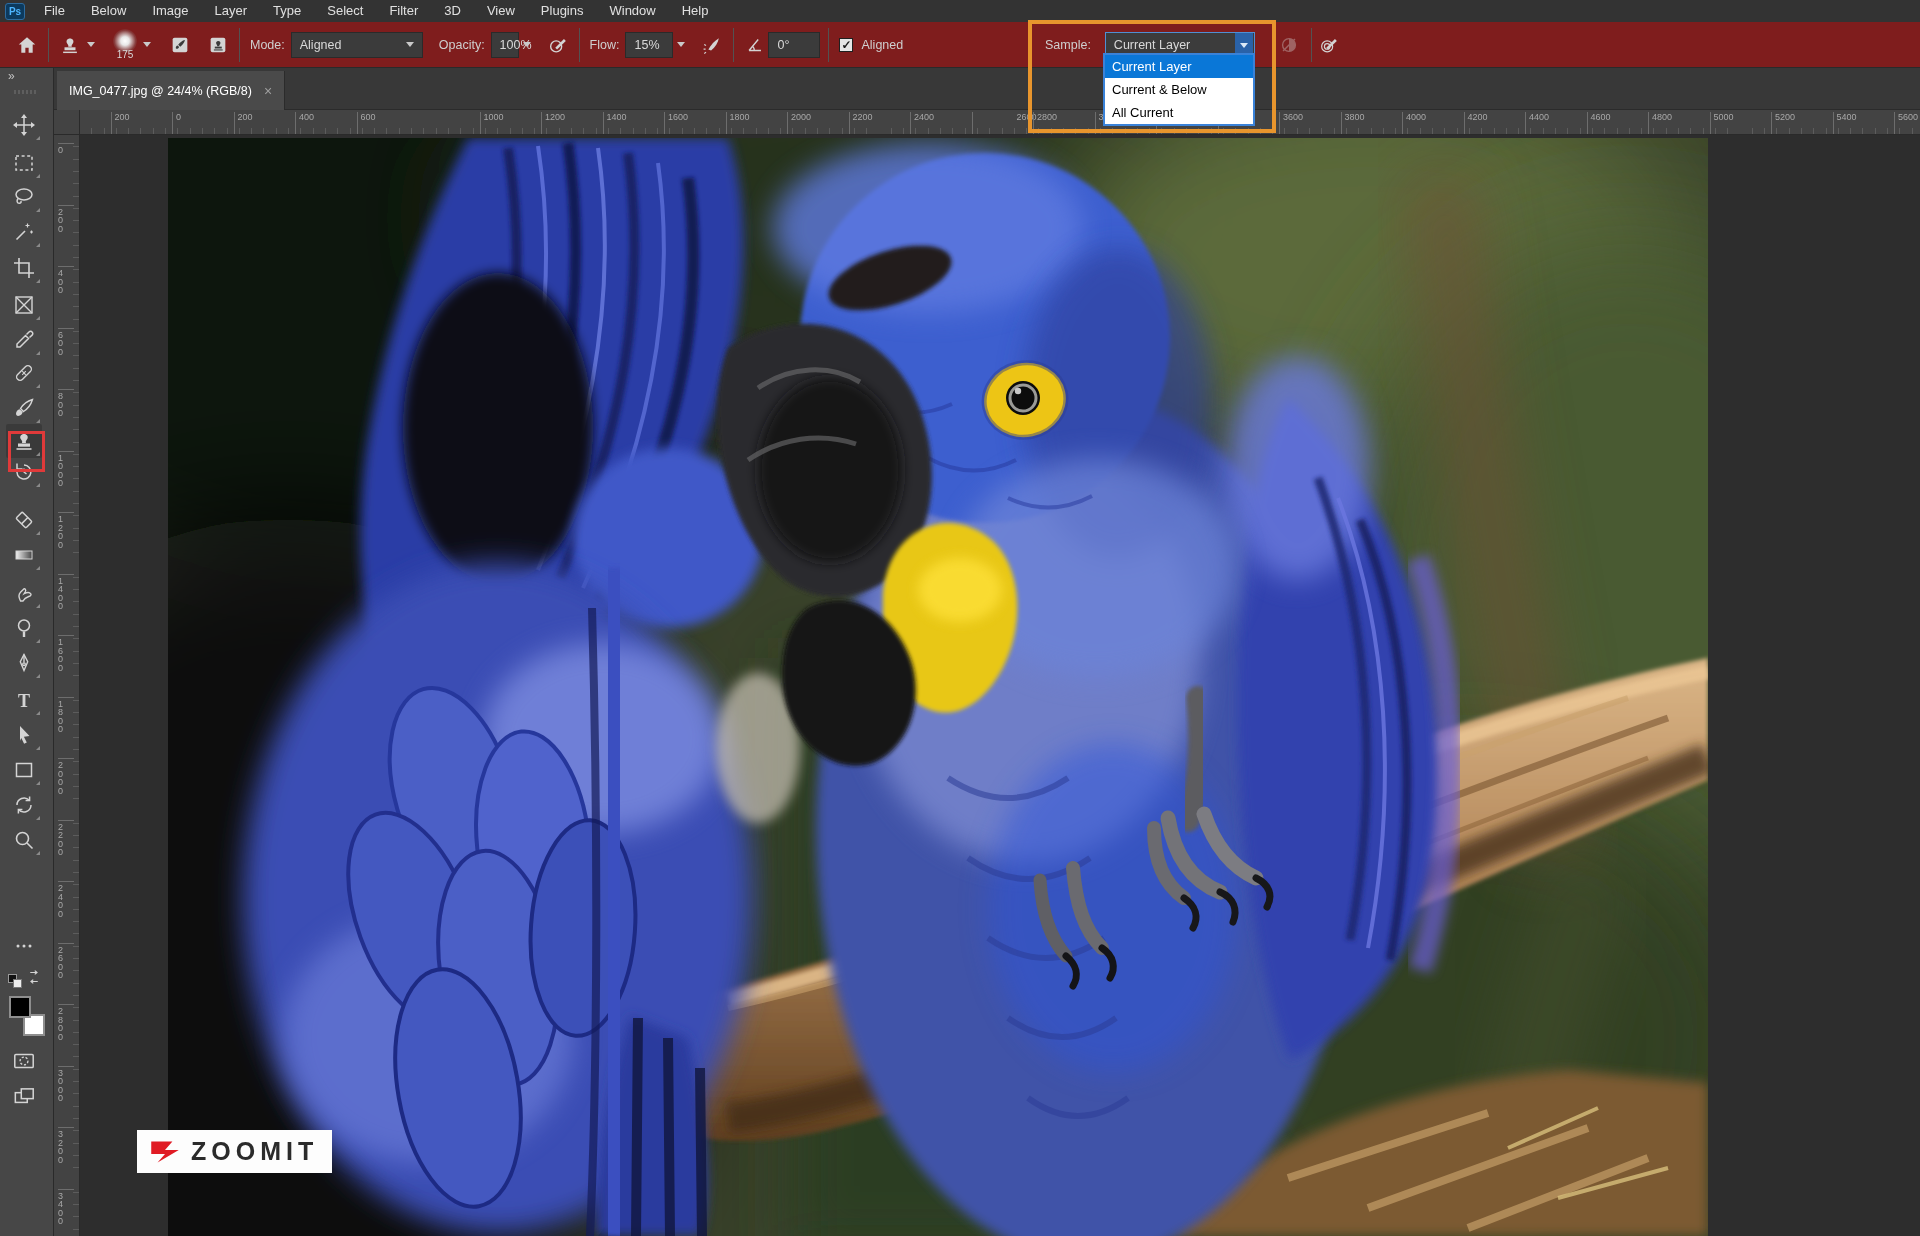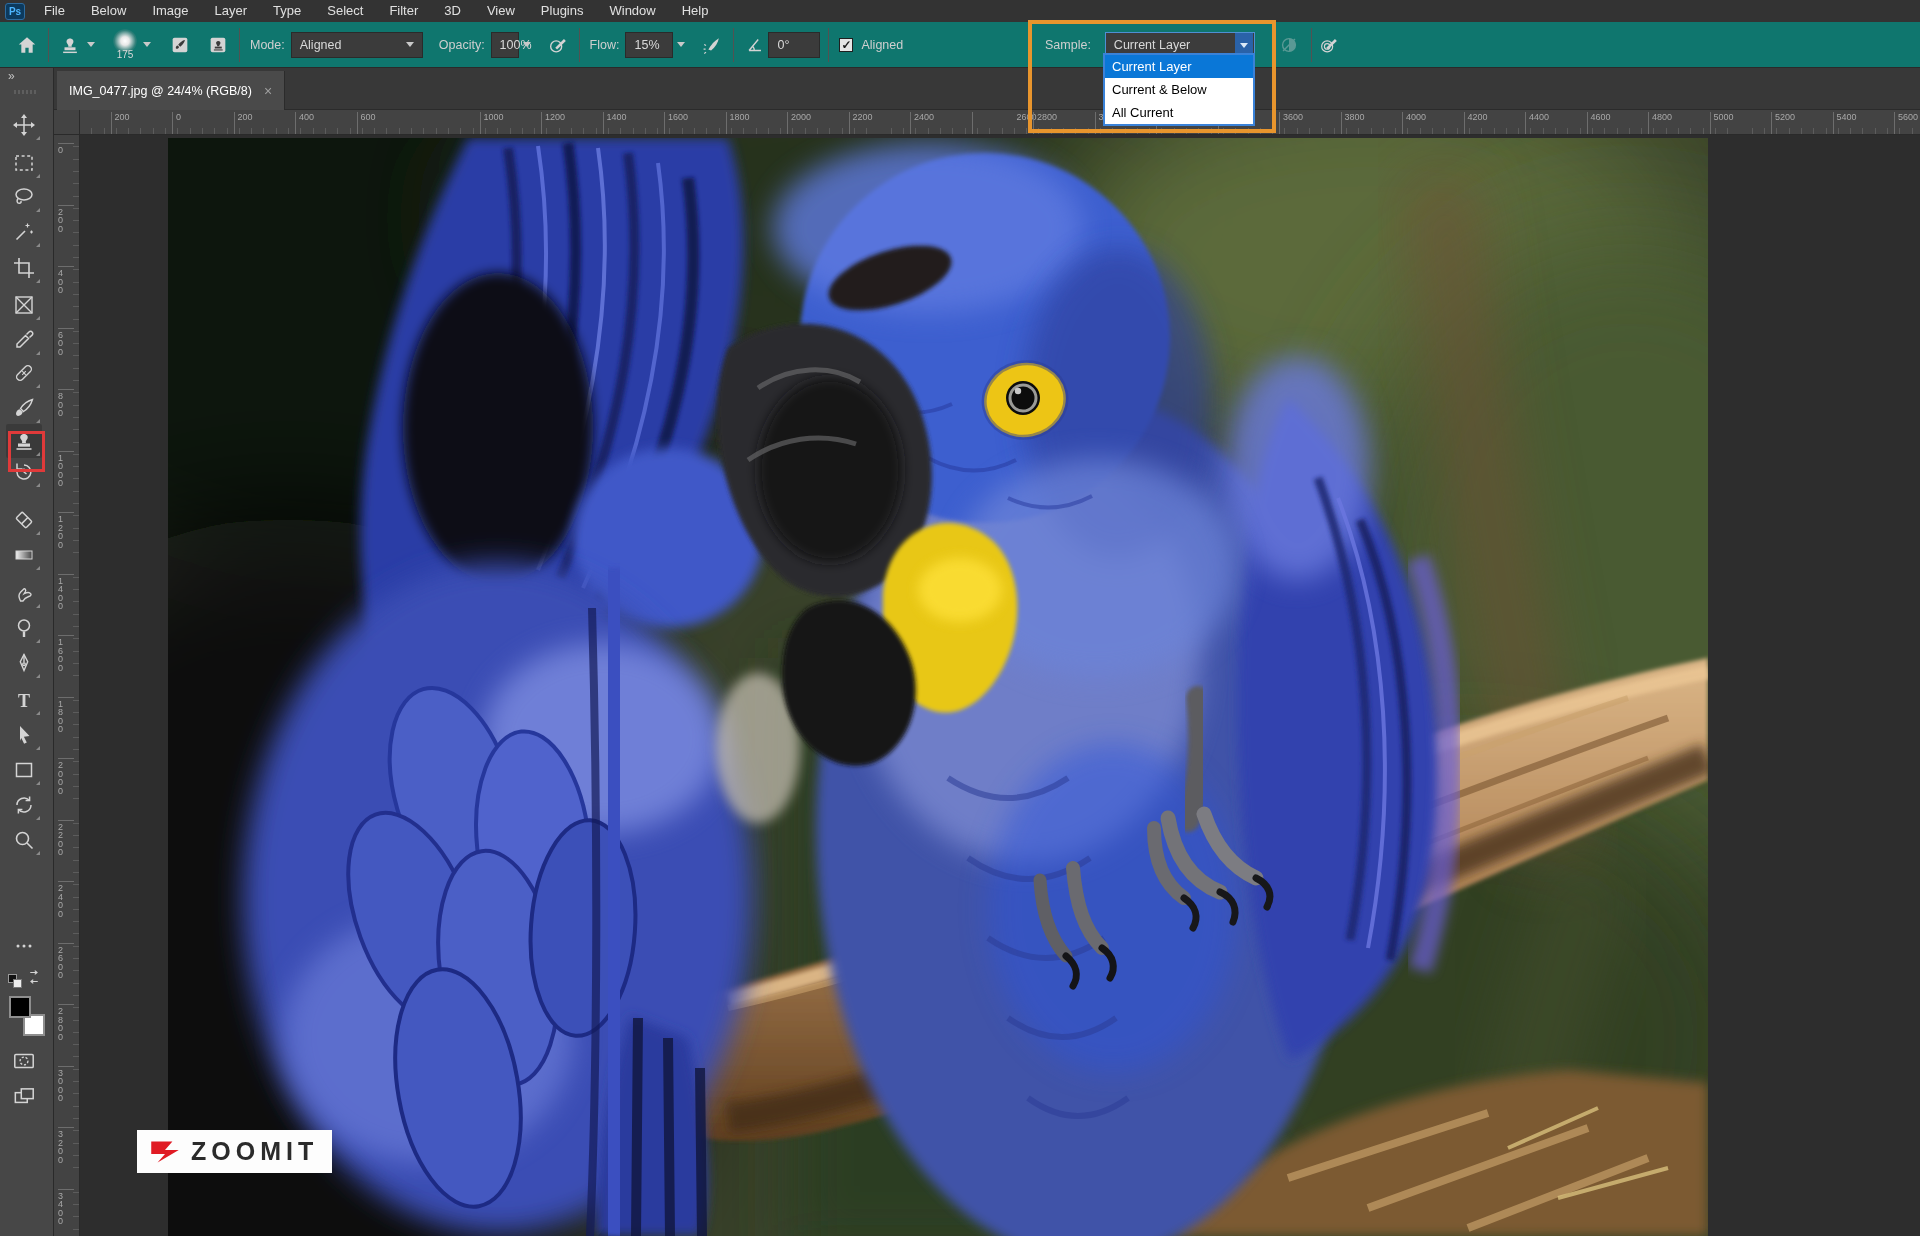--- a/index.html
+++ b/index.html
@@ -7,21 +7,21 @@
   .app { position:relative; width:1920px; height:1236px; overflow:hidden; background:#2d2d2d; }
 
   
   .menubar { position:absolute; left:0; top:0; width:1920px; height:22px; background:#333333;
              display:flex; align-items:center; z-index:10; }
   .ps-logo { width:20px; height:17px; margin:0 6px 0 5px; background:#0c3a5e; border:1px solid #2d6ca0;
              border-radius:3px; color:#4db5ff; font-size:10px; font-weight:bold; text-align:center; line-height:15px; }
   .menu-item { color:#e0e0e0; font-size:13px; padding:0 13px; line-height:22px; cursor:default; }
 
   
-  .optionsbar { position:absolute; left:0; top:22px; width:1920px; height:46px; background:#0f766e;
+  .optionsbar { position:absolute; left:0; top:22px; width:1920px; height:46px; background:#7f1d1d;
                 border-bottom:1px solid #2a2a2a; display:flex; align-items:center; z-index:10; }
   .ob-icon { width:26px; height:26px; flex:0 0 auto; display:flex; align-items:center; justify-content:center; }
   .ob-icon svg { width:22px; height:22px; }
   .divider { width:1px; height:34px; background:#383838; border-right:1px solid #525252; margin:0 8px; flex:0 0 auto; }
   .chev { width:0; height:0; border-left:4px solid transparent; border-right:4px solid transparent;
           border-top:5px solid #c9c9c9; margin:0 4px; flex:0 0 auto; }
   .ob-label { color:#cfcfcf; font-size:12.5px; margin:0 6px 0 2px; flex:0 0 auto; }
   .ps-box { background:#3b3b3b; border:1px solid #2a2a2a; color:#d9d9d9; font-size:12.5px;
             height:26px; line-height:24px; padding:0 8px; flex:0 0 auto; }
   .ps-select { display:flex; align-items:center; justify-content:space-between; }

